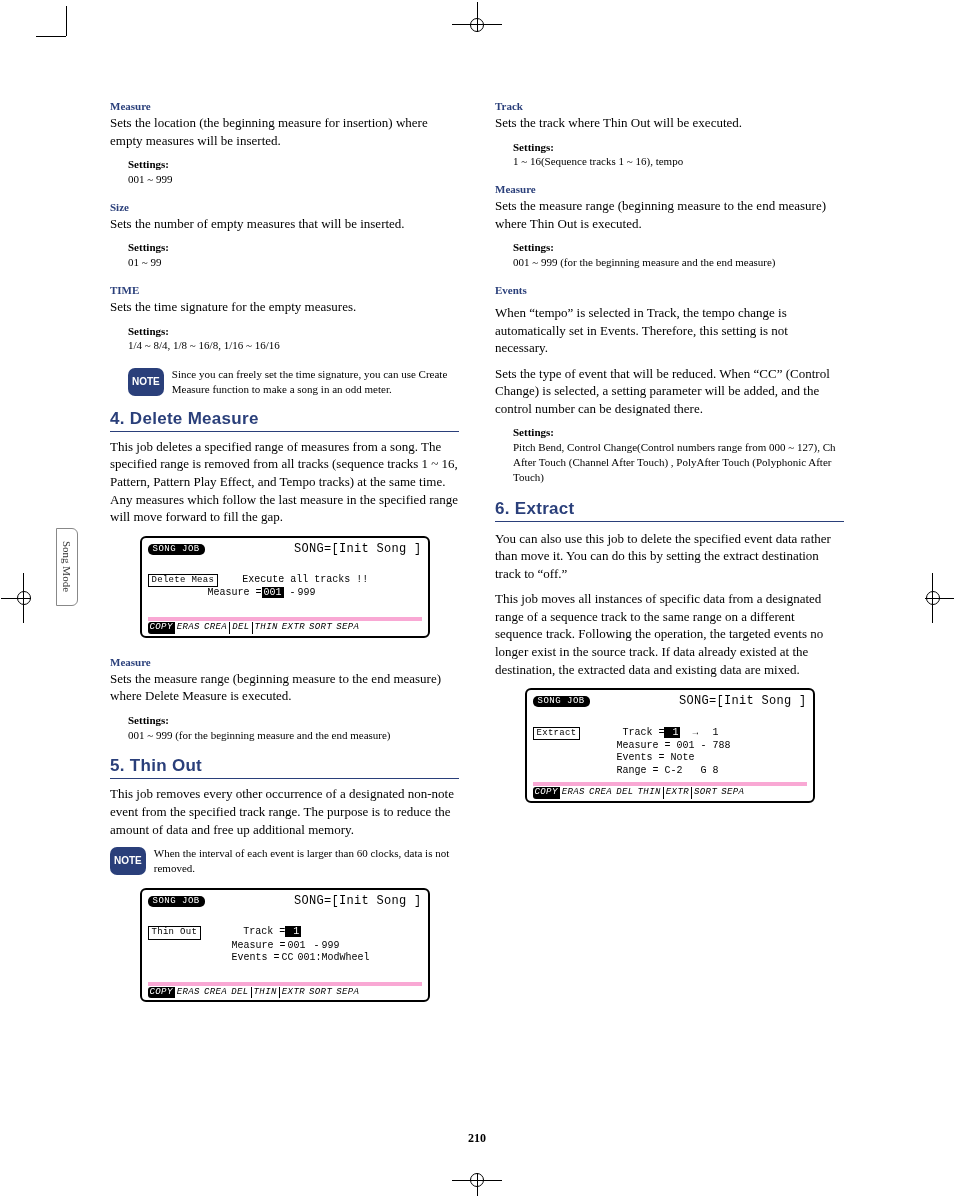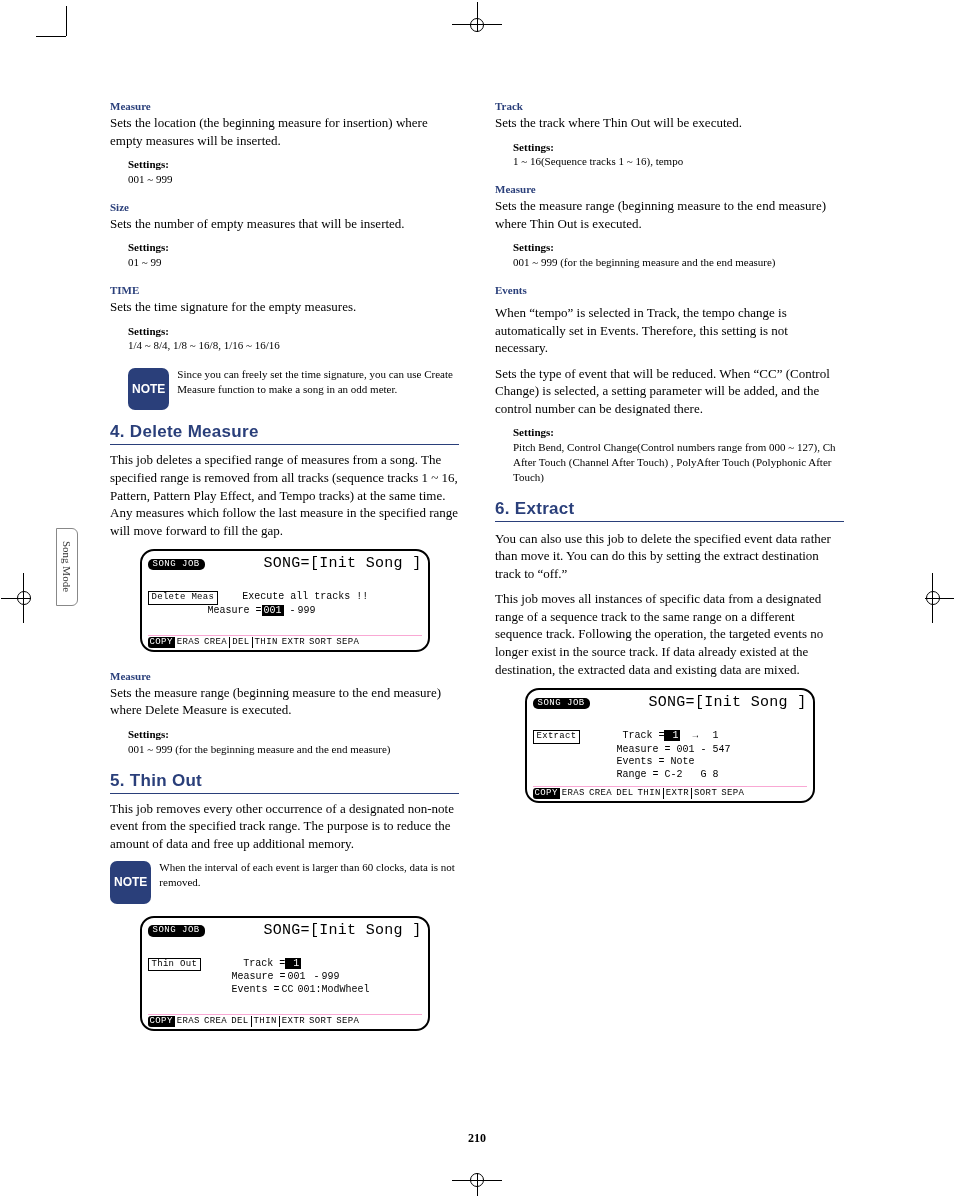--- a/index.html
+++ b/index.html
@@ -222,82 +222,83 @@
   .note-row {
     display: flex;
     font-size: 11px;
     margin: 4px 0 12px 0;
     line-height: 1.35;
     align-items: flex-start;
   }
   .note-badge {
     background: #2a3f7a;
     color: #fff;
-    font-size: 12px;
+    font-size: 10px;
     font-weight: bold;
-    padding: 13px 4px;
+    padding: 7px 4px;
     border-radius: 7px;
     margin-right: 8px;
     margin-top: 1px;
     white-space: nowrap;
     font-family: Arial, sans-serif;
   }
   .note-text { flex: 1; }
 
   .lcd {
     width: 290px;
     margin: 10px auto 18px auto;
     border: 2px solid #000;
-    border-radius: 14px;
+    border-radius: 6px;
     padding: 4px 6px 2px 6px;
     font-family: 'Courier New', monospace;
     font-size: 10px;
     line-height: 1.25;
     background: #fff;
   }
   .lcd-top {
     display: flex;
     justify-content: space-between;
     align-items: center;
     margin-bottom: 3px;
   }
   .lcd-tab {
     background: #000;
     color: #fff;
     padding: 0 5px;
     border-radius: 5px;
     font-size: 9px;
     letter-spacing: 0.5px;
   }
-  .lcd-song { font-size: 15px; letter-spacing: 0.3px; }
+  .lcd-song { font-size: 12px; letter-spacing: 0.3px; }
   .lcd-body {
     min-height: 36px;
     padding: 2px 0;
     white-space: pre;
   }
   .lcd-box {
     display: inline-block;
     border: 1px solid #000;
     padding: 0 3px;
     font-size: 9px;
     letter-spacing: 0.3px;
   }
   .lcd-inv {
     background: #000;
     color: #fff;
     padding: 0 2px;
   }
   .lcd-bottom {
-    border-top: 1px solid #f9a8d4;
+    border-top: 4px solid #f9a8d4;
     margin-top: 3px;
     padding-top: 1px;
     font-size: 9px;
     letter-spacing: 0.4px;
     display: flex;
     gap: 0;
+    font-style: italic;
   }
   .lcd-bottom span {
     padding: 0 2px;
   }
   .lcd-bottom .sel {
     border-left: 1px solid #000;
     border-right: 1px solid #000;
   }
   .lcd-bottom .first {
     background: #000;
@@ -456,21 +457,21 @@
       <div class="body-text" style="margin-top:8px;">You can also use this job to delete the specified event data rather than move it. You can do this by setting the extract destination track to “off.”</div>
       <div class="body-text">This job moves all instances of specific data from a designated range of a sequence track to the same range on a different sequence track. Following the operation, the targeted events no longer exist in the source track. If data already existed at the destination, the extracted data and existing data are mixed.</div>
 
       <div class="lcd">
         <div class="lcd-top">
           <span class="lcd-tab">SONG JOB</span>
           <span class="lcd-song">SONG=[Init Song ]</span>
         </div>
         <div class="lcd-body">
 <span class="lcd-box">Extract</span>       <span>Track =</span><span class="lcd-inv"> 1</span><span>  →</span><span class="lcd-inv" style="background:#fff;color:#000;">  1</span>
-              <span>Measure = 001 - 547</span>
+              <span>Measure = 001 - 788</span>
               <span>Events = Note</span>
               <span>Range = C-2   G 8</span></div>
         <div class="lcd-bottom">
           <span class="first">COPY</span>
             <span>ERAS</span>
             <span>CREA</span>
             <span>DEL</span>
             <span>THIN</span>
             <span class="sel">EXTR</span>
             <span>SORT</span>

